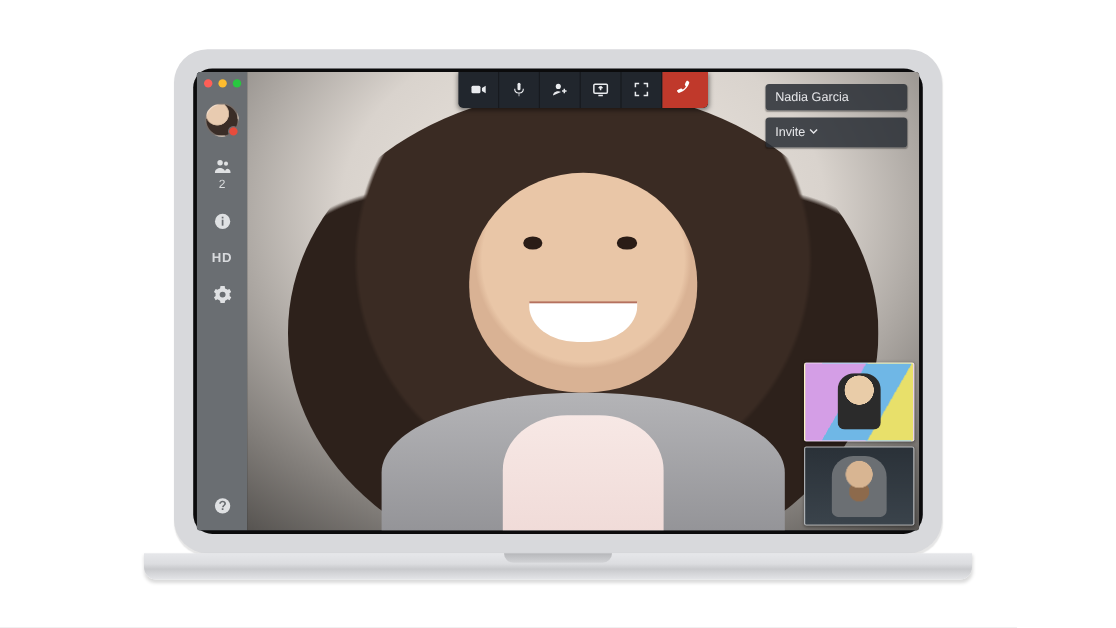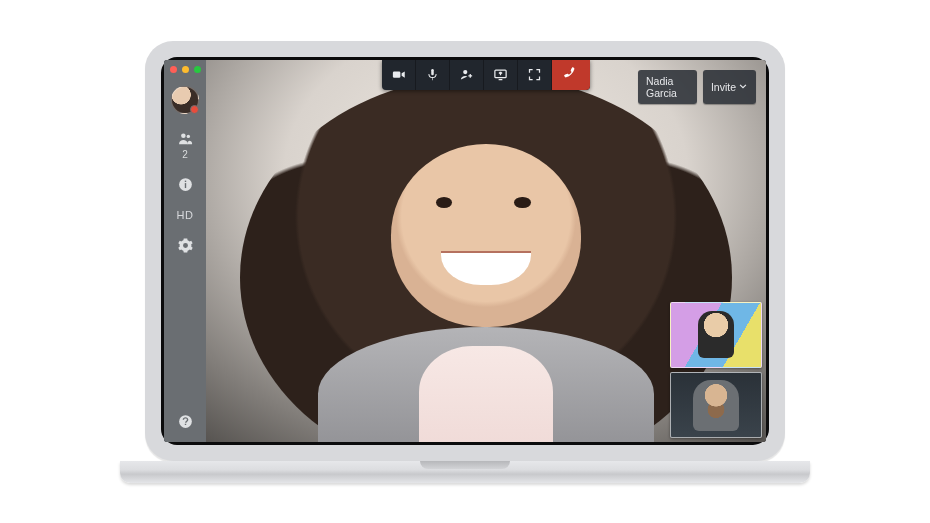--- a/index.html
+++ b/index.html
@@ -83,21 +83,21 @@
     position:absolute; bottom:-1px; right:-1px;
     width:9px; height:9px; border-radius:50%;
     background:#e74c3c; border:1px solid #6a6e72;
   }
   .side-item {
     color:#dfe1e3; display:flex; flex-direction:column; align-items:center;
     cursor:pointer; width:100%;
   }
   .side-item svg { width:17px; height:17px; display:block; }
   .side-count { font-size:10px; margin-top:2px; color:#dbddde; }
-  .side-hd { font-size:11px; font-weight:400; letter-spacing:.5px; color:#d8dadd; }
+  .side-hd { font-size:11px; font-weight:700; letter-spacing:.5px; color:#d8dadd; }
   .sidebar-spacer { flex:1; }
   .side-help { margin-bottom:12px; }
 
   .stage {
     flex:1; position:relative;
     background:
       radial-gradient(circle at 28% 42%, rgba(255,255,255,.18) 0 2%, transparent 3%),
       radial-gradient(ellipse 80% 90% at 50% 30%, #efe9e2 0%, #d9d3cd 45%, #565350 100%);
     overflow:hidden;
   }
@@ -158,21 +158,21 @@
     background:#c0392b; color:#fff; border-right:none;
     width:38px;
     border-radius:0 0 4px 0;
   }
   .tb-btn svg{ width:15px; height:15px; display:block; }
 
   
   .name-plate {
     position:absolute; top:10px; right:10px;
     width:118px;
-    display:flex; flex-direction:row; gap:6px;
+    display:flex; flex-direction:column; gap:6px;
   }
   .plate, .invite-bar {
     background:rgba(40,45,52,.85);
     color:#e6e7ea; font-size:10.5px;
     border-radius:3px;
     display:flex; align-items:center;
     padding:5px 8px;
     box-shadow:0 1px 1px rgba(0,0,0,.3);
   }
   .invite-bar { justify-content:flex-start; cursor:pointer; padding:4px 6px 4px 8px;}

